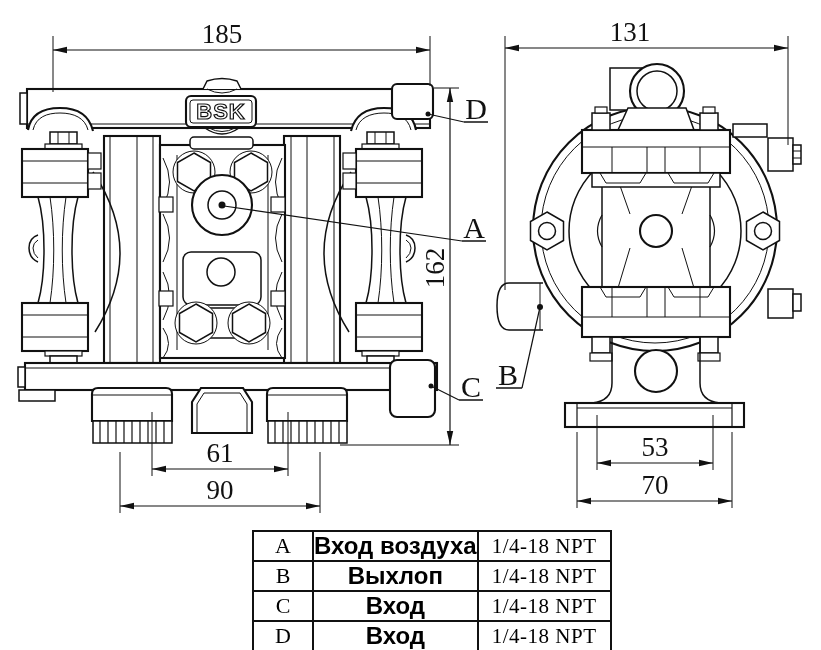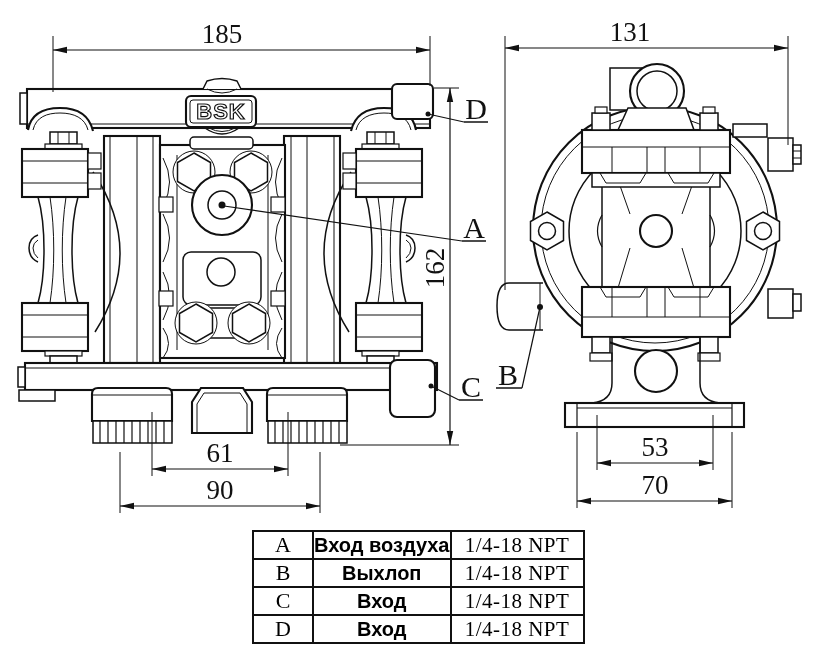--- a/index.html
+++ b/index.html
@@ -14,21 +14,21 @@
   .ln{stroke:#111;fill:none;}
   .w2{stroke-width:2.1px;} .w15{stroke-width:1.5px;} .w1{stroke-width:1px;} .w12{stroke-width:1.2px;}
   .wh{fill:#ffffff;}
   .arr{fill:#111;stroke:none;}
   .dot{fill:#111;stroke:none;}
   table.spec{position:absolute;left:252px;top:530px;border-collapse:collapse;
              table-layout:fixed;background:#fff;}
   table.spec td{border:2px solid #111;height:26px;padding:0;text-align:center;
                 vertical-align:middle;overflow:hidden;white-space:nowrap;}
   td.k{width:58px;font-family:"Liberation Serif",serif;font-size:22px;}
-  td.n{width:133px;font-family:"Liberation Sans",sans-serif;font-size:20px;font-weight:600;}
+  td.n{width:133px;font-family:"Liberation Sans",sans-serif;font-size:24px;font-weight:600;}
   td.s{width:131px;font-family:"Liberation Serif",serif;font-size:21px;letter-spacing:.5px;}
 </style>
 </head>
 <body>
 
 <div id="stage">
 <svg width="821" height="650" viewBox="0 0 821 650">
 
   <g>
 

